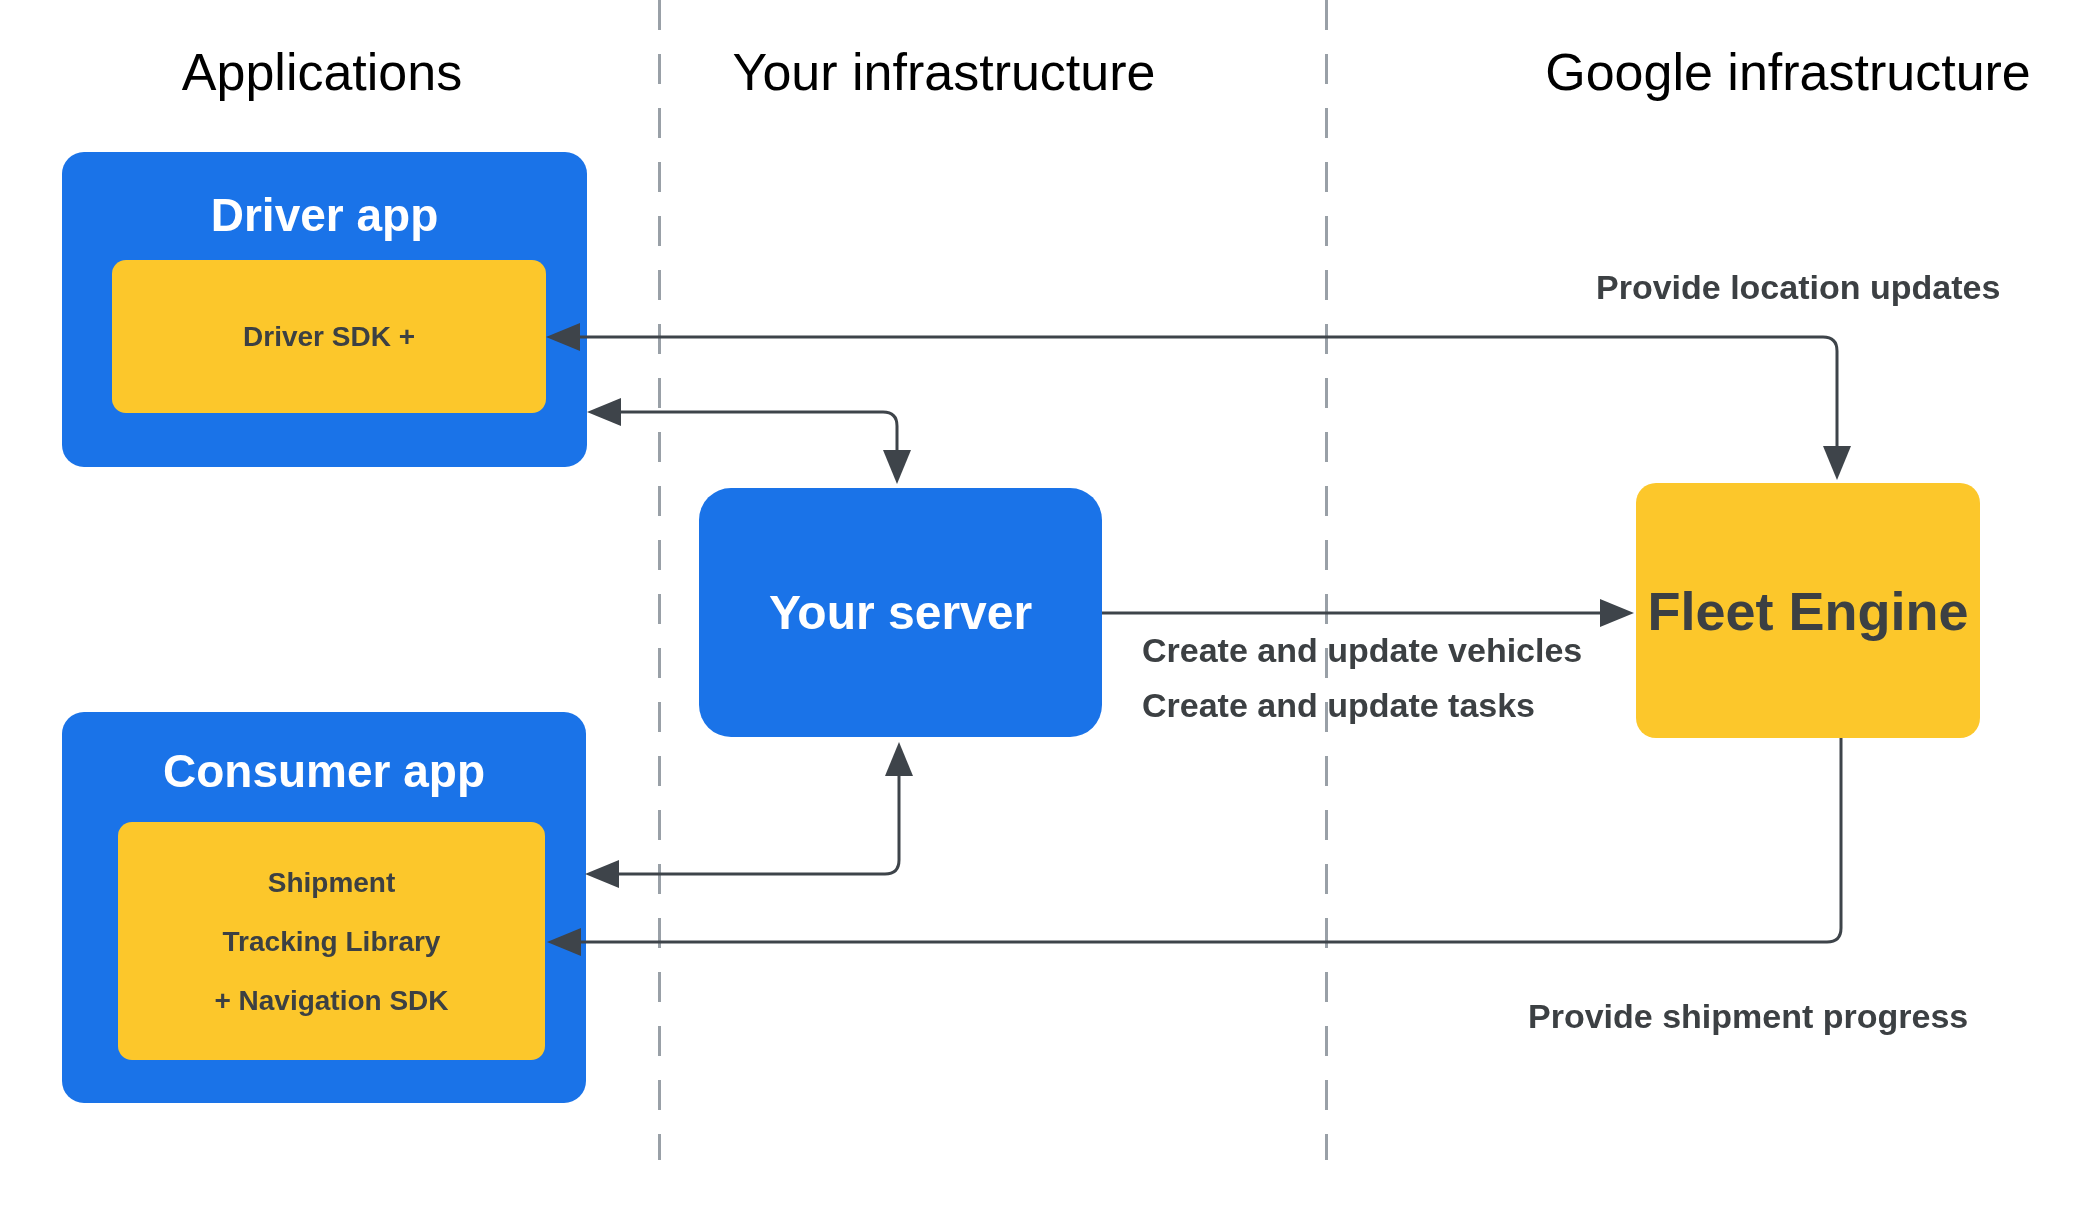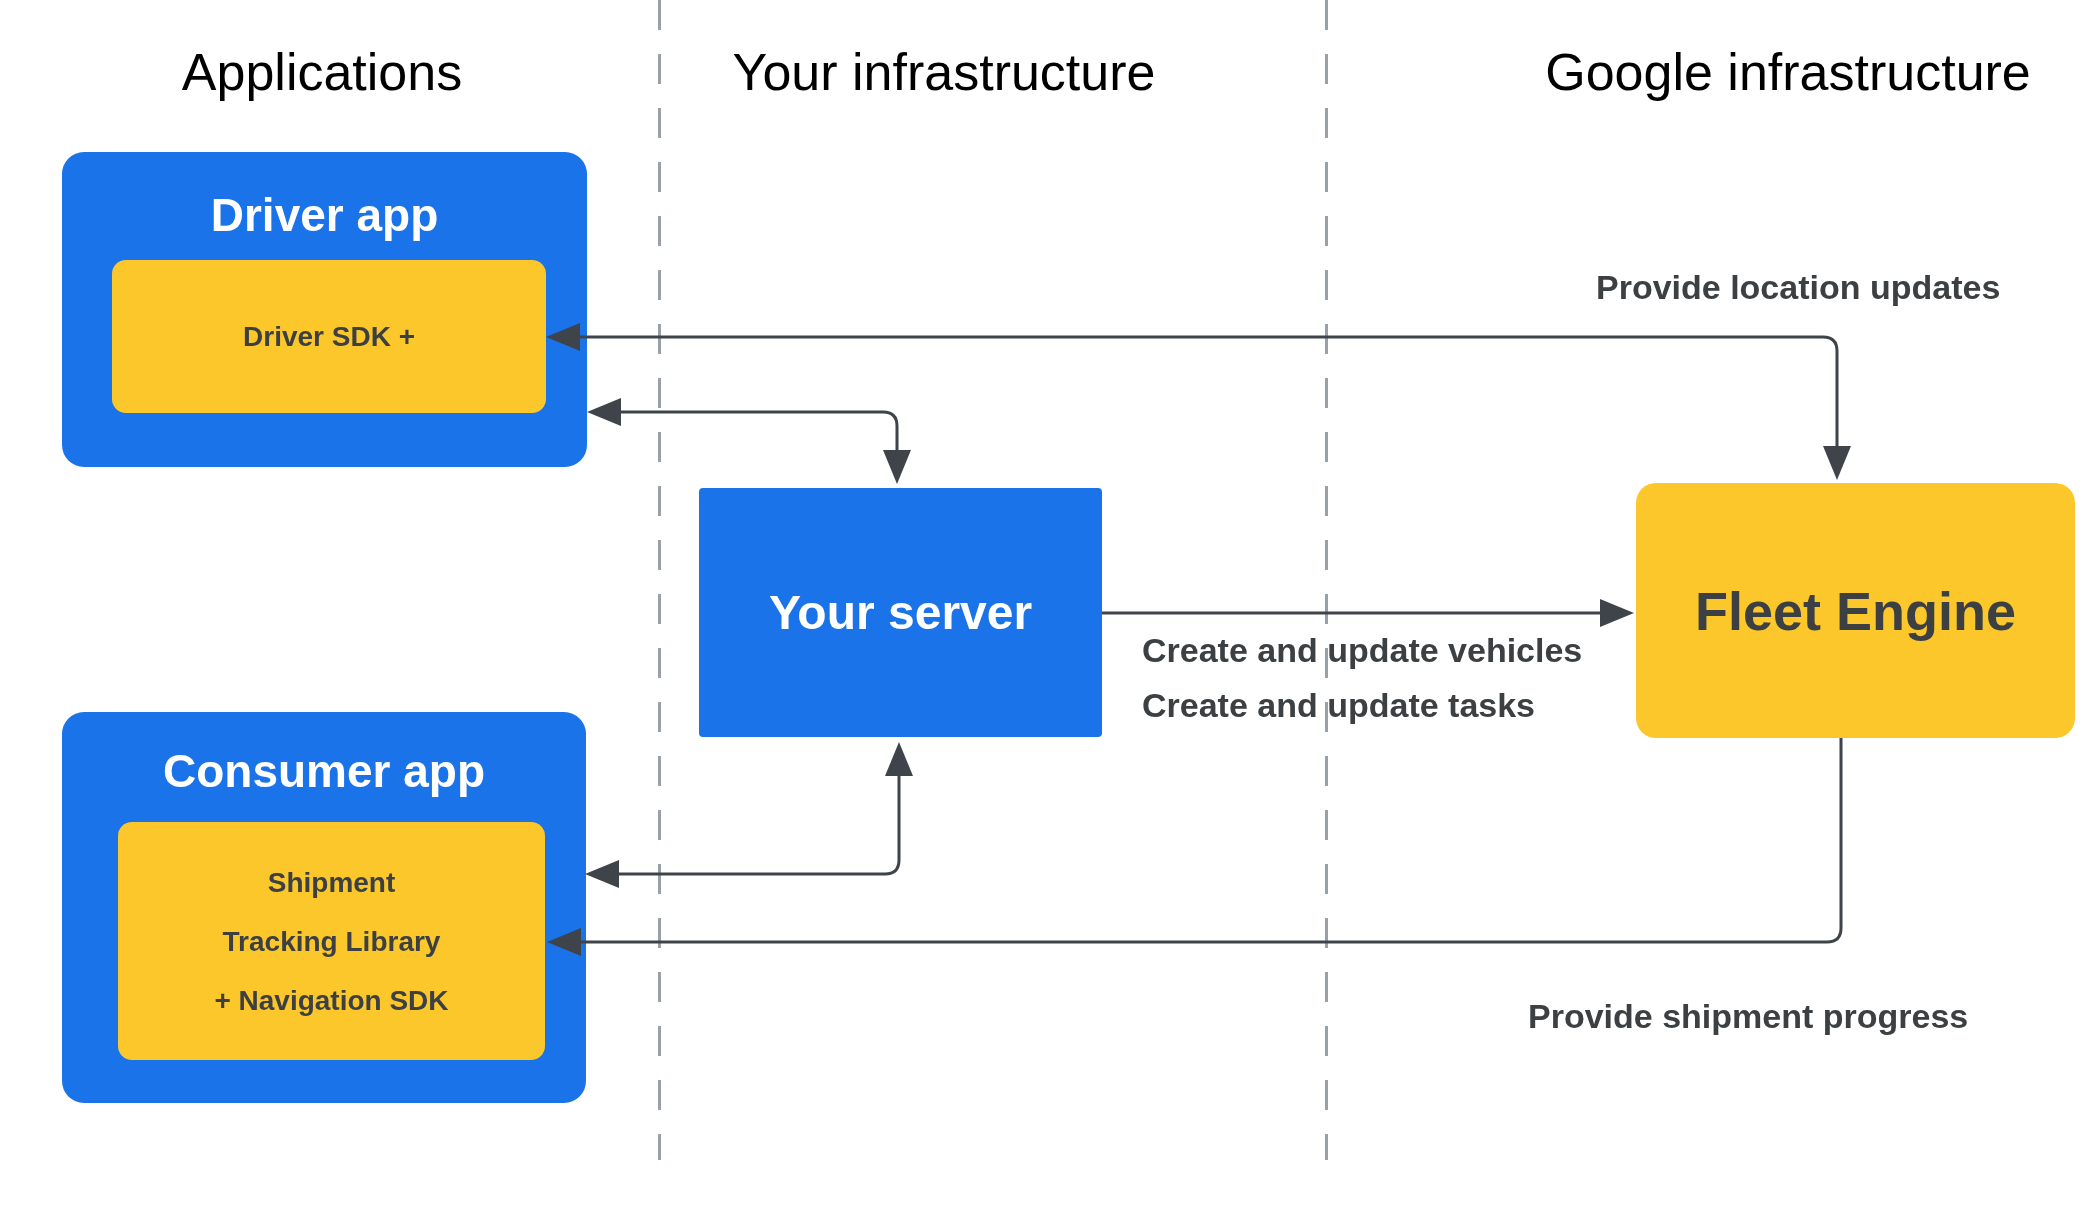--- a/index.html
+++ b/index.html
@@ -56,25 +56,25 @@
 
   <div class="node blue-box boxes" style="left:62px;top:712px;width:524px;height:391px;">
     <div class="app-title" style="margin-top:32px;">Consumer app</div>
   </div>
   <div class="node yellow-box boxes" style="left:118px;top:822px;width:427px;height:238px;">
     <div class="sdk-line" style="line-height:59px;">Shipment</div>
     <div class="sdk-line" style="line-height:59px;">Tracking Library</div>
     <div class="sdk-line" style="line-height:59px;">+ Navigation SDK</div>
   </div>
 
-  <div class="node blue-box center-box boxes" style="left:699px;top:488px;width:403px;height:249px;border-radius:4px;">
+  <div class="node blue-box center-box boxes" style="left:699px;top:488px;width:403px;height:249px;border-radius:32px;">
     <div class="server-title">Your server</div>
   </div>
 
-  <div class="node yellow-box center-box boxes" style="left:1636px;top:483px;width:439px;height:255px;border-radius:20px;">
+  <div class="node yellow-box center-box boxes" style="left:1636px;top:483px;width:344px;height:255px;border-radius:20px;">
     <div class="fleet-title">Fleet Engine</div>
   </div>
 
   <svg id="arrows-layer" width="2089" height="1208" viewBox="0 0 2089 1208">
     <g stroke="#3e444a" stroke-width="3" fill="none" stroke-linejoin="round">
 
       <path d="M 580 337 H 1823 Q 1837 337 1837 351 V 446"></path>
 
       <path d="M 619 412 H 883 Q 897 412 897 426 V 450"></path>
 

